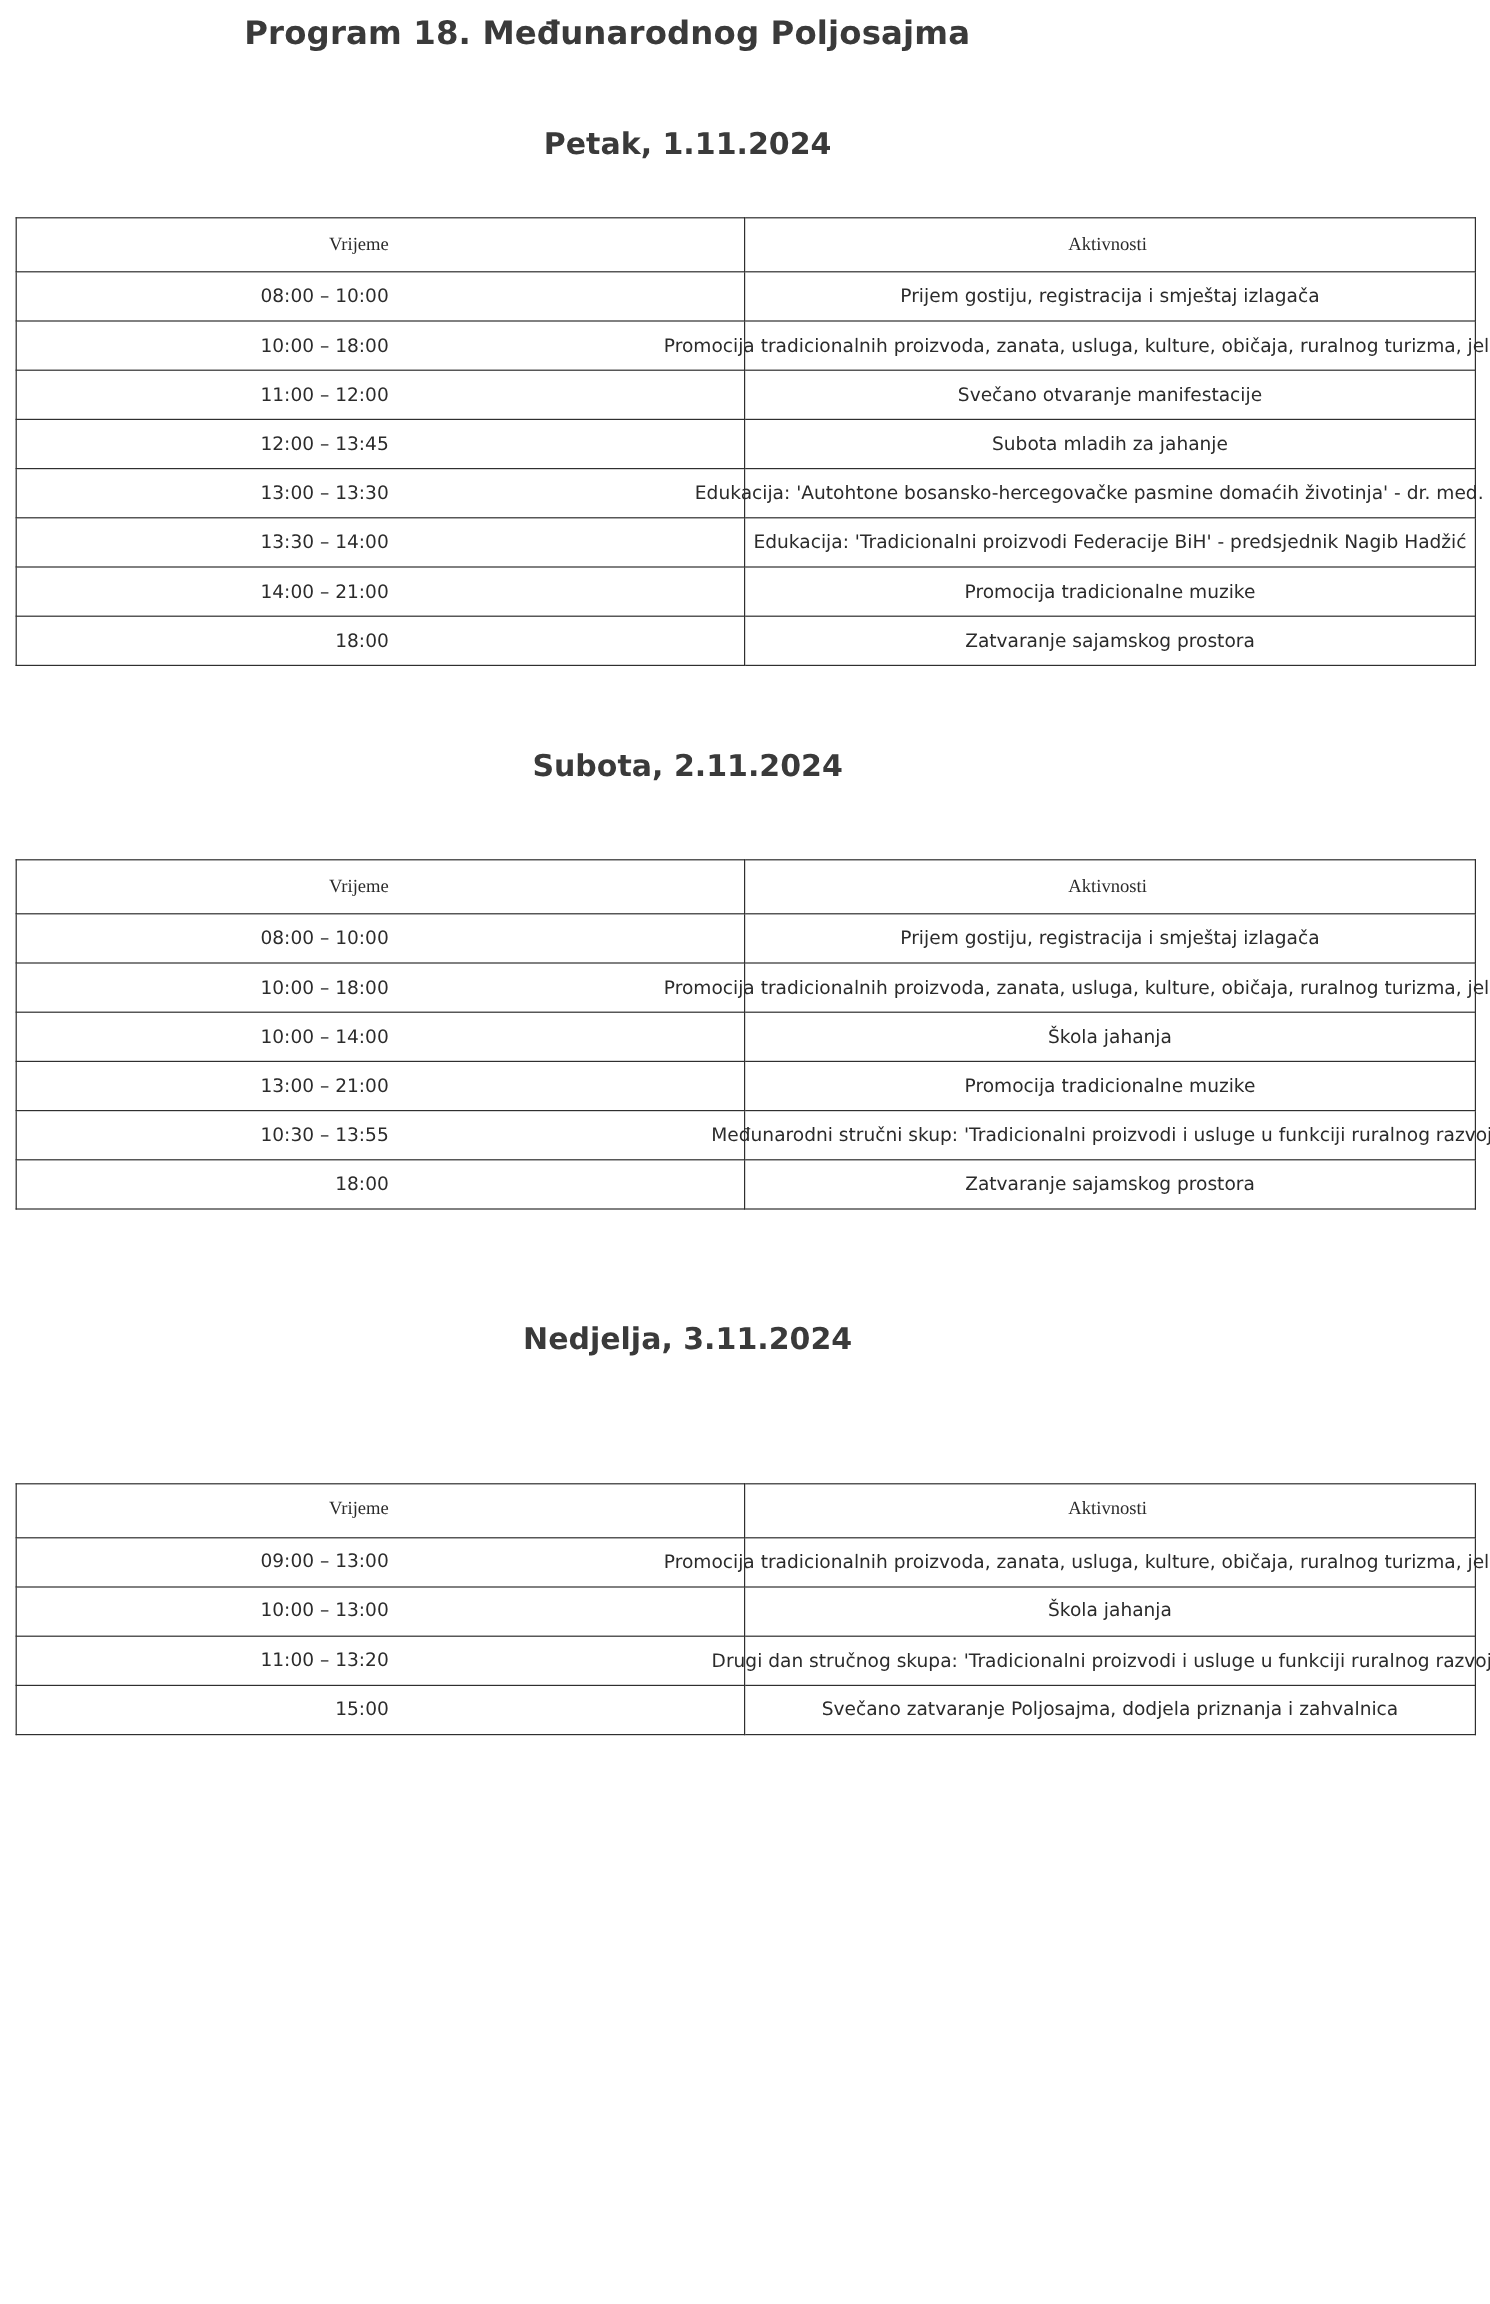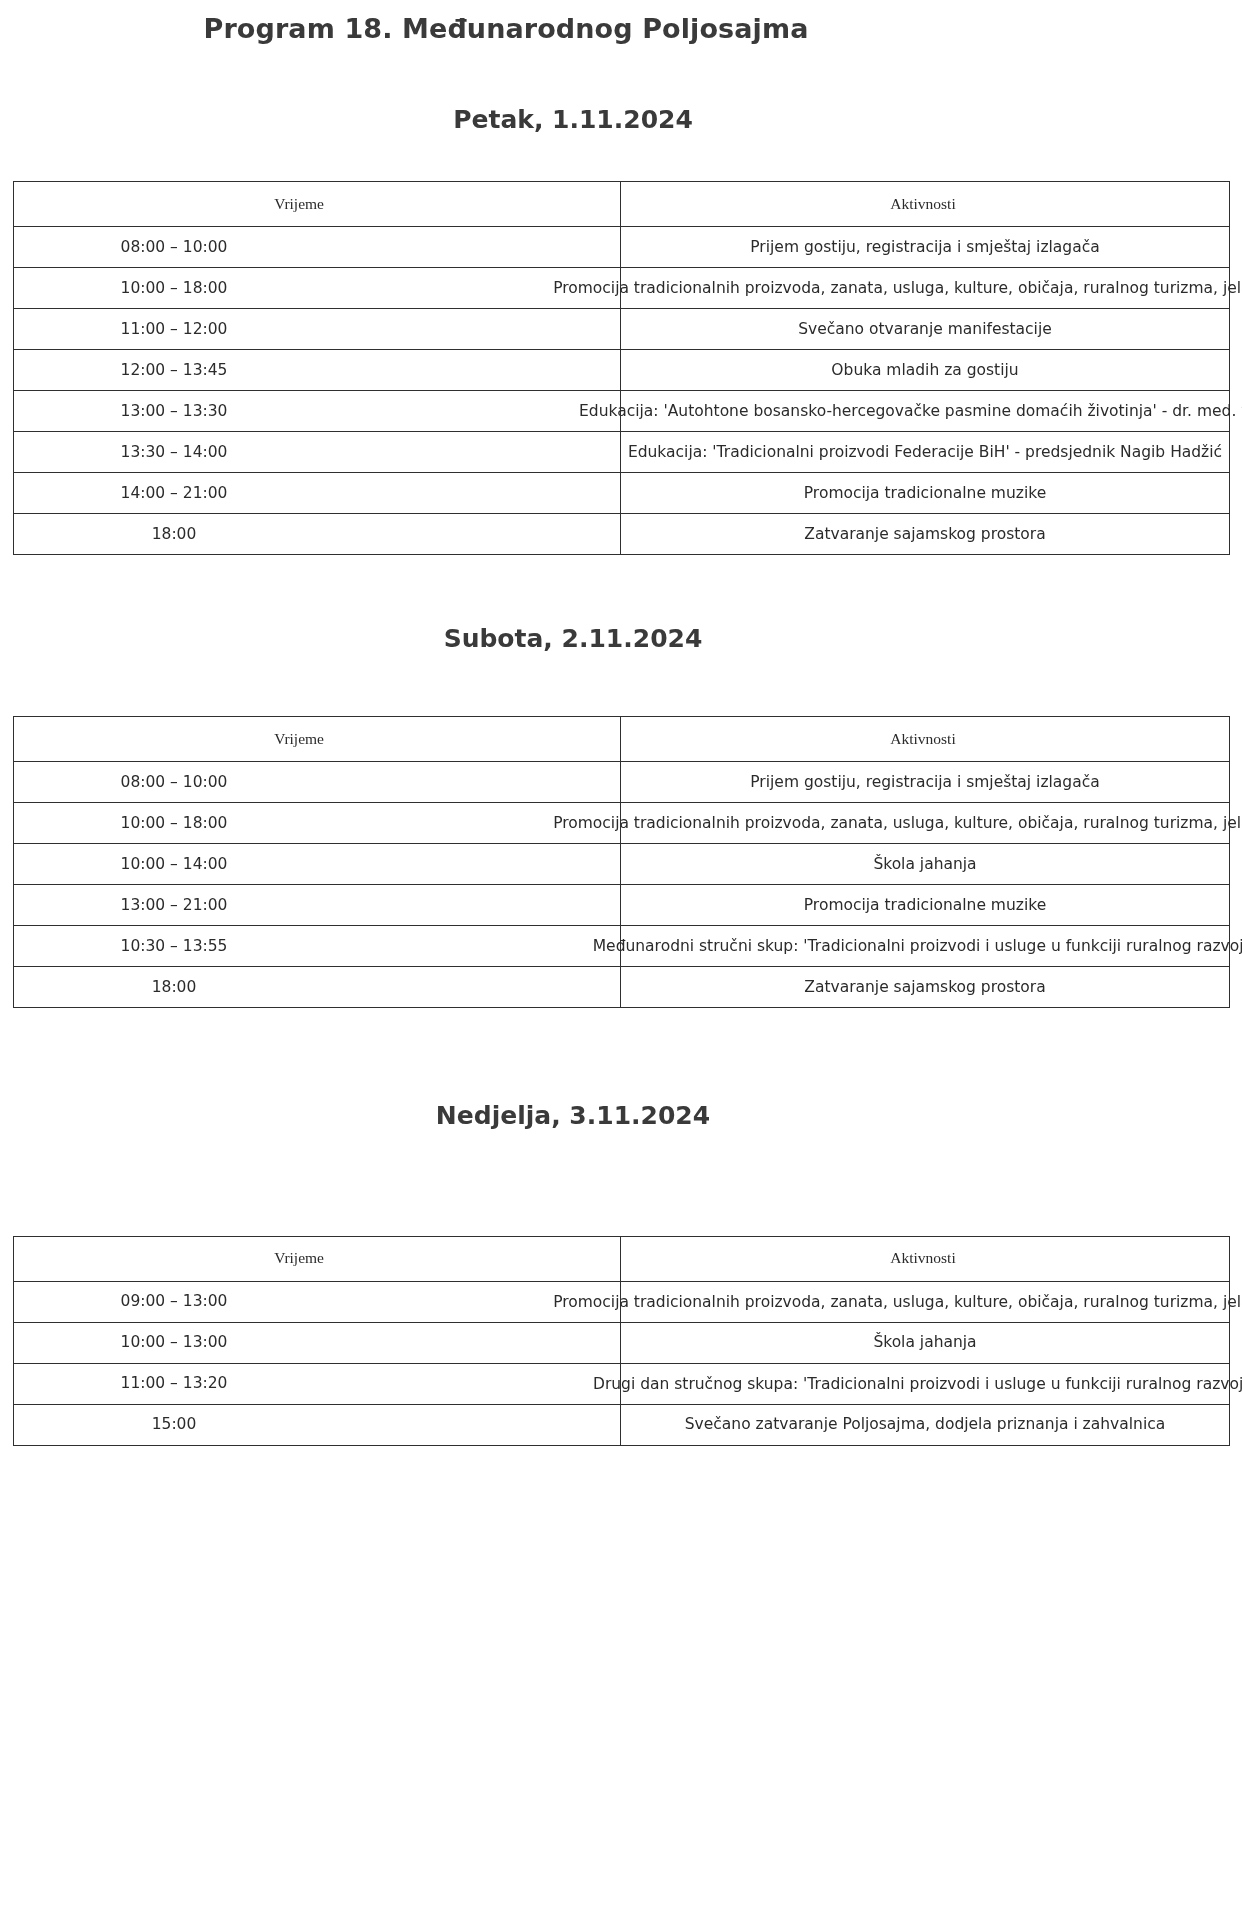--- a/index.html
+++ b/index.html
@@ -82,21 +82,21 @@
   .sched-table th {
     height: 44px;
     font-family: Liberation Serif, serif;
   }
 
   
   th.h-time, th.h-act { text-align: center; }
 
   
   td.t-time {
-    text-align: center;
+    text-align: right;
     padding-right: 296px;
   }
 
   
   td.t-act {
     text-align: center;
     position: relative;
   }
   td.t-act .act-text {
     display: inline-block;
@@ -146,21 +146,21 @@
         <td class="t-act overflow">
             <span class="act-text">Promocija tradicionalnih proizvoda, zanata, usluga, kulture, običaja, ruralnog turizma, jela i pića</span>
           </td>
       </tr>
       <tr>
         <td class="t-time">11:00 – 12:00</td>
         <td class="t-act"><span class="act-text">Svečano otvaranje manifestacije</span></td>
       </tr>
       <tr>
         <td class="t-time">12:00 – 13:45</td>
-        <td class="t-act"><span class="act-text">Obuka mladih za gostiju</span></td>
+        <td class="t-act"><span class="act-text">Subota mladih za jahanje</span></td>
       </tr>
       <tr>
         <td class="t-time">13:00 – 13:30</td>
         <td class="t-act overflow">
             <span class="act-text">Edukacija: 'Autohtone bosansko-hercegovačke pasmine domaćih životinja' - dr. med. vet.</span>
           </td>
       </tr>
       <tr>
         <td class="t-time">13:30 – 14:00</td>
         <td class="t-act overflow">

